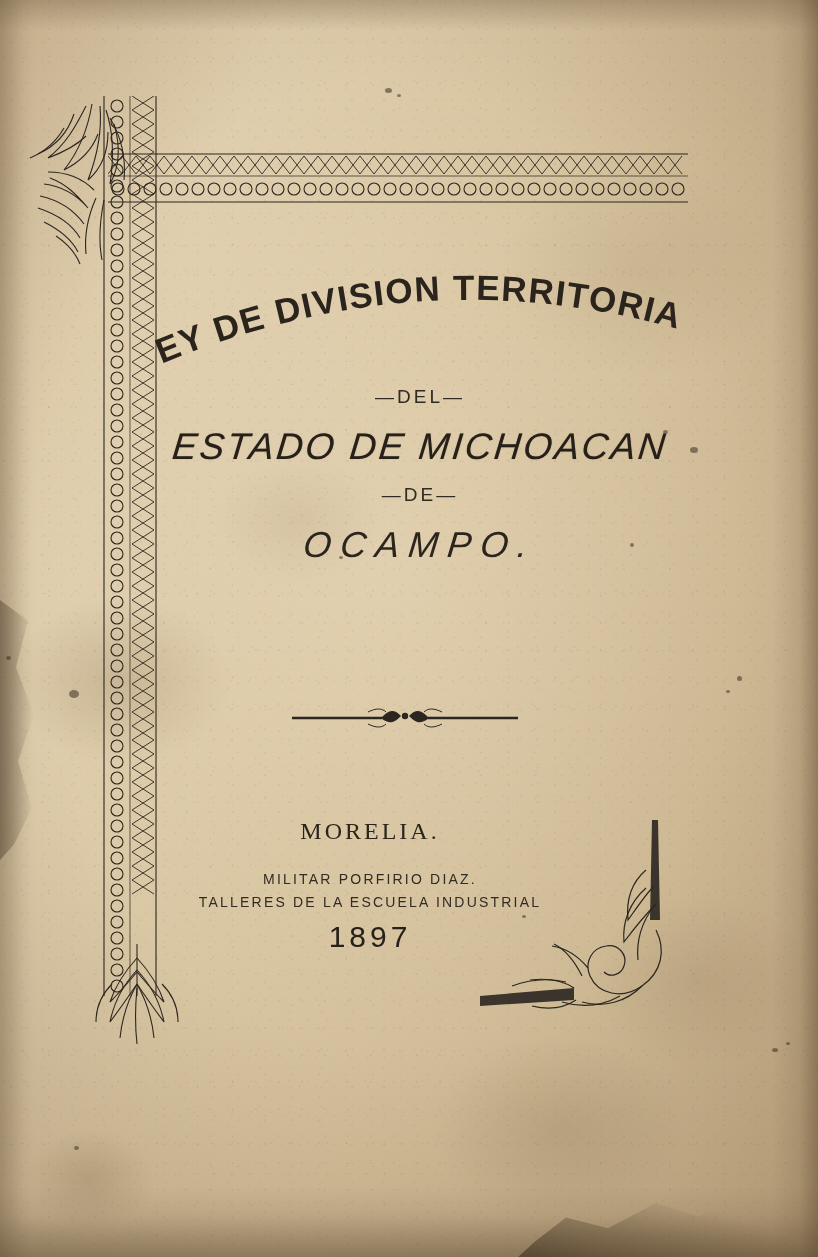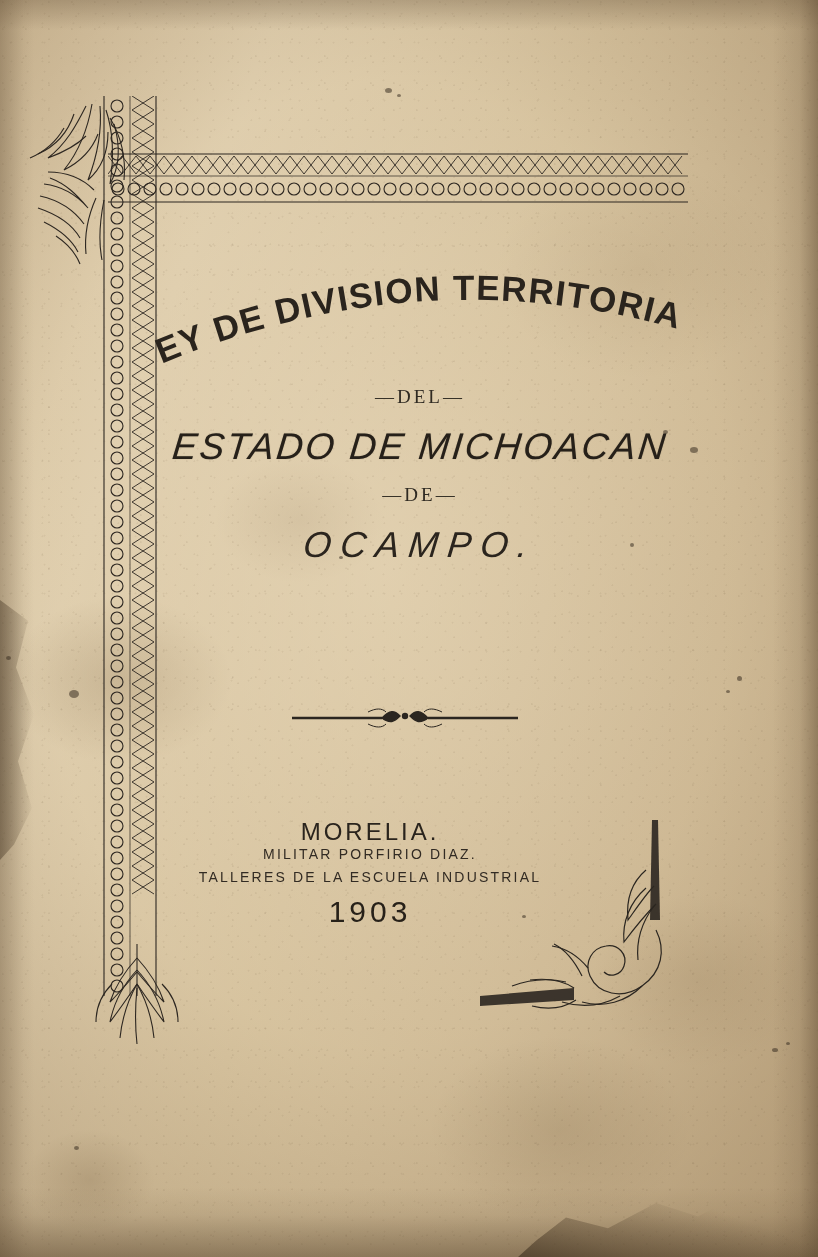--- a/index.html
+++ b/index.html
@@ -150,21 +150,21 @@
   .curved-title svg { display: block; }
   .curved-title text {
     font-family: "Liberation Sans", sans-serif;
     font-size: 35px;
     font-weight: 700;
     letter-spacing: 1.5px;
     fill: #2a241d;
   }
 
   .sep-small {
-    font-family: Liberation Serif, serif;
+    font-family: Liberation Sans, sans-serif;
     font-size: 19px;
     letter-spacing: 3px;
     margin: 16px 0 18px 0;
     color: #2f2a22;
   }
 
   .line-2 {
     font-family: "Liberation Sans", sans-serif;
     font-size: 37px;
     letter-spacing: 2.5px;
@@ -189,24 +189,24 @@
   
   #imprint {
     position: absolute;
     left: 160px;
     top: 818px;
     width: 420px;
     text-align: center;
     color: #2a241d;
   }
   .imprint-city {
-    font-family: Liberation Sans, sans-serif;
+    font-family: Liberation Serif, serif;
     font-size: 24px;
     letter-spacing: 3px;
-    margin-bottom: 0;
+    margin-bottom: 26px;
   }
   .imprint-line {
     font-family: "Liberation Sans", sans-serif;
     font-size: 14px;
     letter-spacing: 2.2px;
     margin-bottom: 7px;
     color: #322b23;
   }
   .imprint-year {
     font-family: "Liberation Sans", sans-serif;
@@ -474,21 +474,21 @@
 
     <div class="sep-small">—DE—</div>
 
     <div class="line-3">OCAMPO.</div>
   </div>
 
   <div id="imprint">
     <div class="imprint-city">MORELIA.</div>
     <div class="imprint-line">MILITAR PORFIRIO DIAZ.</div>
     <div class="imprint-line">TALLERES DE LA ESCUELA INDUSTRIAL</div>
-    <div class="imprint-year">1903</div>
+    <div class="imprint-year">1897</div>
   </div>
 
   <div class="edge-wear edge-top"></div>
   <div class="edge-wear edge-left"></div>
   <div class="edge-wear edge-right"></div>
   <div class="edge-wear edge-bottom"></div>
   <div class="tear-corner"></div>
   <div class="tear-left-mid"></div>
 
   <div class="speck" style="left:385px; top:88px; width:7px; height:5px;"></div>

